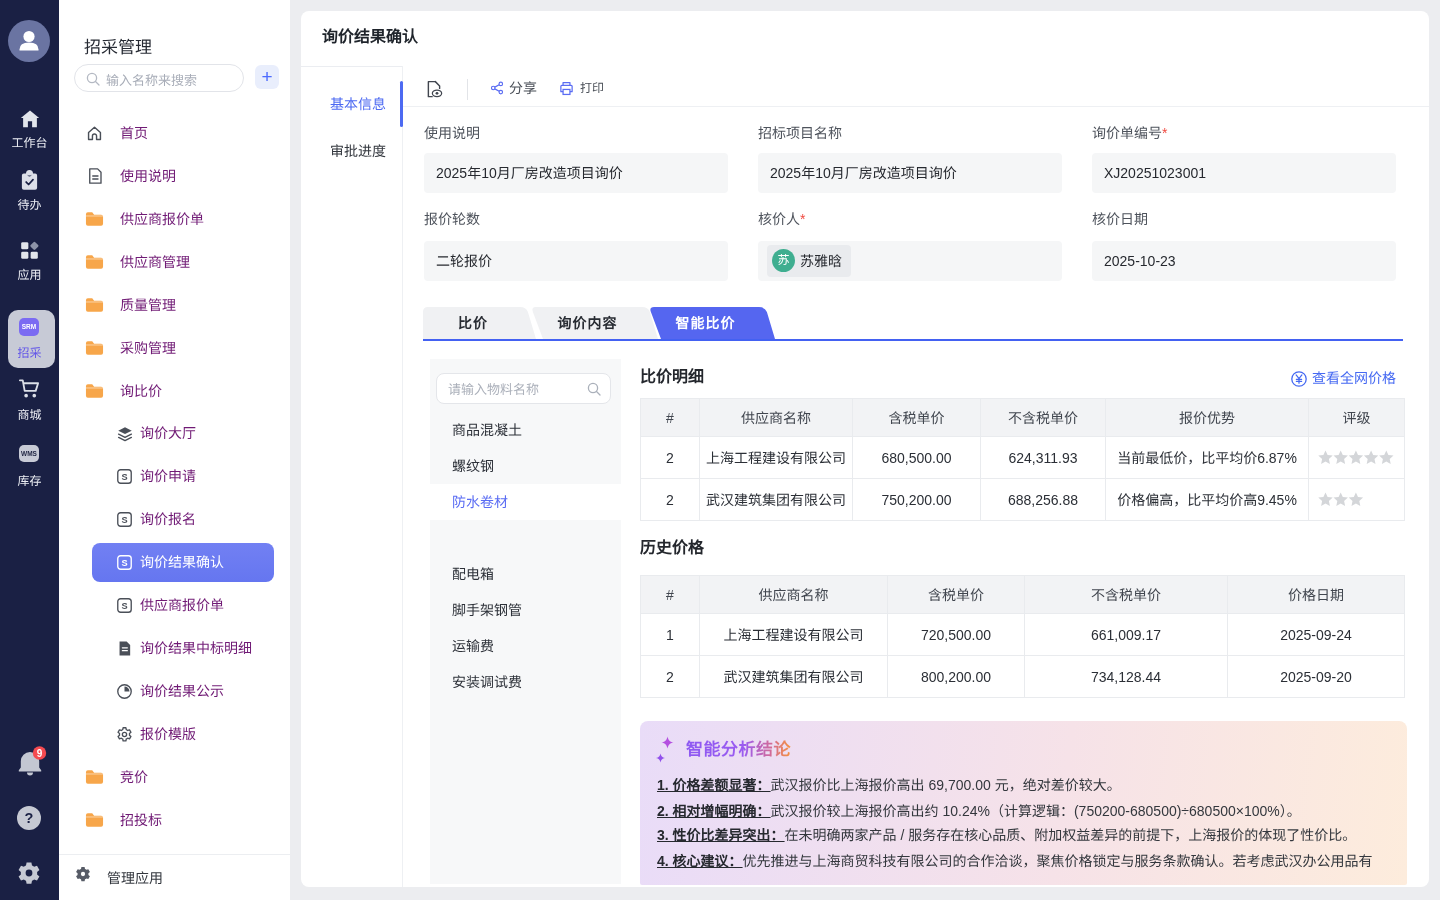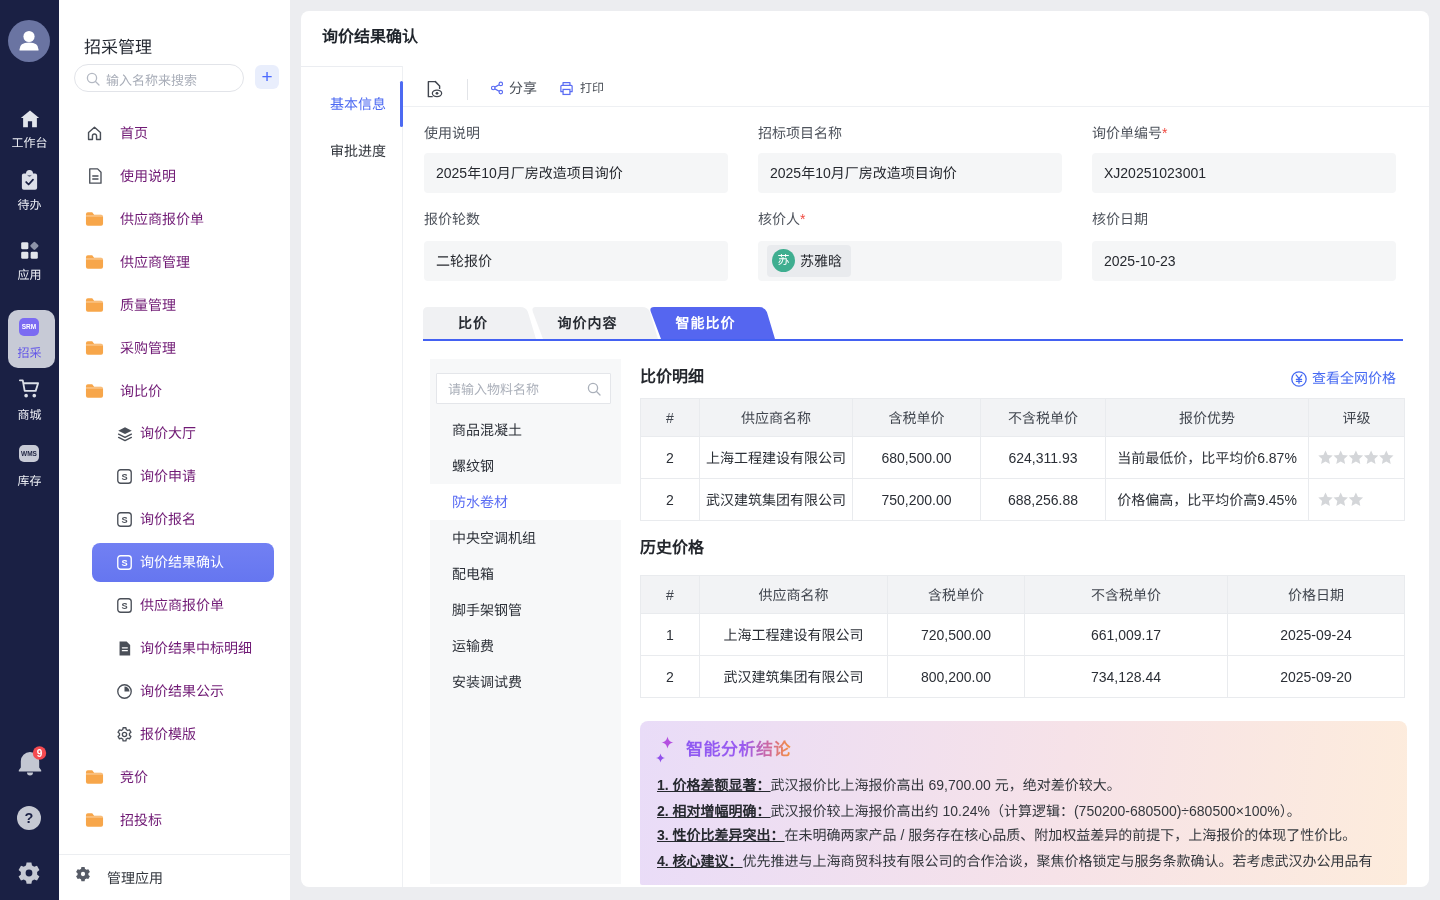--- a/index.html
+++ b/index.html
@@ -29,21 +29,21 @@
 #ltab { position:absolute; left:0; top:55px; width:102px; height:821px; border-right:1px solid #eef0f3; }
 #ltab-ind { position:absolute; left:99px; top:70px; width:3px; height:46px; background:#4d6af2; border-radius:2px; }
 #toolbar { position:absolute; left:102px; top:55px; width:1026px; height:41px; border-bottom:1px solid #eef0f3; background:#fff; }
 #card-hdr-line { position:absolute; left:0; top:55px; width:1128px; height:1px; background:#ebedf1; }
 .f-label { position:absolute; font-size:14px; color:#4e535c; }
 .f-star { color:#f0483e; }
 .f-input { position:absolute; width:304px; height:40px; background:#f5f6f7; border-radius:4px; font-size:14px; color:#26292f; line-height:40px; padding-left:12px; }
 #tabs-underline { position:absolute; left:122px; top:328px; width:980px; height:2px; background:#4361f2; }
 .seg-txt { position:absolute; top:296px; height:32px; line-height:33px; font-size:14px; font-weight:bold; color:#272b32; text-align:center; letter-spacing:1px; }
 #lpanel { position:absolute; left:129px; top:348px; width:191px; height:525px; background:#f7f8f9; }
-#lp-search { position:absolute; left:6px; top:14px; width:175px; height:31px; background:#fff; border:1px solid #e4e6ea; border-radius:1px; }
+#lp-search { position:absolute; left:6px; top:14px; width:175px; height:31px; background:#fff; border:1px solid #e4e6ea; border-radius:8px; }
 #lp-search span { position:absolute; left:11px; top:6px; font-size:13px; color:#abb0ba; }
 .lp-item { position:absolute; left:0; width:191px; height:36px; line-height:36px; padding-left:22px; font-size:14px; color:#2e323a; }
 .lp-sel { background:#fff; color:#5a6cf3; }
 .sec-h { position:absolute; font-size:16px; font-weight:bold; color:#24272d; }
 table.grid { position:absolute; border-collapse:collapse; table-layout:fixed; font-size:14px; color:#2b2f36; background:#fff; }
 table.grid th { background:#f2f3f5; font-weight:normal; color:#41464f; height:38px; border:1px solid #e9ebee; }
 table.grid td { height:42px; text-align:center; border:1px solid #e9ebee; }
 #ai-box { position:absolute; left:339px; top:710px; width:767px; height:164px; border-radius:8px 8px 2px 2px; background:linear-gradient(97deg,#e9dcf8 0%,#f6e2e8 55%,#fdecdc 100%); }
 .ai-line { position:absolute; left:17px; font-size:14px; color:#33373d; white-space:nowrap; }
 .ai-line b { color:#26292f;text-decoration:underline; }
@@ -286,21 +286,20 @@
     <div id="lp-search">
       <span>请输入物料名称</span>
       <svg class="abs" style="left:150px;top:8px" width="14" height="14" viewBox="0 0 14 14">
         <circle cx="6" cy="6" r="4.6" stroke="#aab0ba" stroke-width="1.3" fill="none"></circle>
         <path d="M9.5 9.5 L13 13" stroke="#aab0ba" stroke-width="1.3" stroke-linecap="round"></path>
       </svg>
     </div>
     <div class="lp-item" style="top:53px">商品混凝土</div>
     <div class="lp-item" style="top:89px">螺纹钢</div>
     <div class="lp-item lp-sel" style="top:125px">防水卷材</div>
-    <div class="lp-item" style="top:161px">中央空调机组</div>
     <div class="lp-item" style="top:197px">配电箱</div>
     <div class="lp-item" style="top:233px">脚手架钢管</div>
     <div class="lp-item" style="top:269px">运输费</div>
     <div class="lp-item" style="top:305px">安装调试费</div>
   </div>
 
   <div class="sec-h" style="left:339px;top:356px">比价明细</div>
   <svg class="abs" style="left:990px;top:360px" width="16" height="16" viewBox="0 0 16 16">
     <circle cx="8" cy="8" r="7.2" stroke="#4569f2" stroke-width="1.3" fill="none"></circle>
     <path d="M5.1 3.9 L8 7.6 L10.9 3.9 M8 7.6 V12.2 M5.4 8.4 H10.6 M5.4 10.4 H10.6" stroke="#4569f2" stroke-width="1.25" fill="none" stroke-linecap="round"></path>

